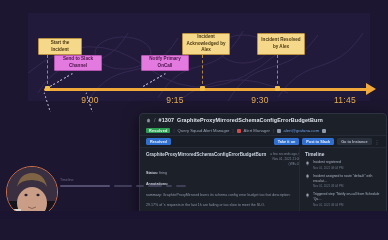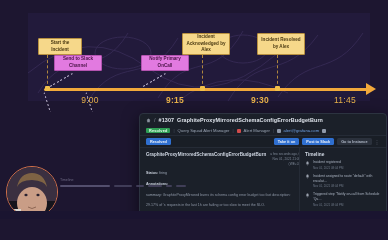--- a/index.html
+++ b/index.html
@@ -156,22 +156,22 @@
   <div class="diag" style="left:86px;top:92px;width:20px;transform:rotate(72deg);"></div>
 
   <div class="axis"></div>
   <div class="axis-arrow"></div>
 
   <div class="tick-dot" style="left:45px;"></div>
   <div class="tick-dot" style="left:200px;"></div>
   <div class="tick-dot" style="left:275px;"></div>
 
   <div class="tick-label" style="left:90px;">9:00</div>
-  <div class="tick-label" style="left:175px;font-weight:bold;">9:15</div>
-  <div class="tick-label" style="left:260px;font-weight:bold;">9:30</div>
+  <div class="tick-label" style="left:175px;">9:15</div>
+  <div class="tick-label" style="left:260px;">9:30</div>
   <div class="tick-label" style="left:345px;">11:45</div>
 
   <div class="note yellow" style="left:38px;top:38px;width:44px;height:17px;">Start the Incident</div>
   <div class="note pink" style="left:54px;top:55px;width:48px;height:16px;">Send to Slack Channel</div>
   <div class="note pink" style="left:141px;top:55px;width:48px;height:16px;">Notify Primary OnCall</div>
   <div class="note yellow" style="left:182px;top:33px;width:48px;height:22px;">Incident Acknowledged by Alex</div>
   <div class="note yellow" style="left:257px;top:33px;width:48px;height:22px;">Incident Resolved by Alex</div>
 
   <div class="card">
 

